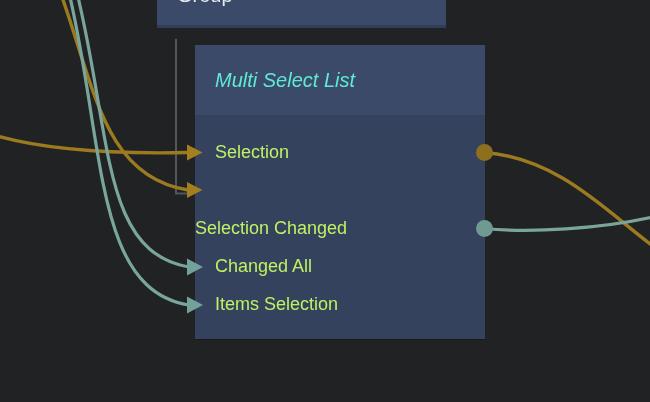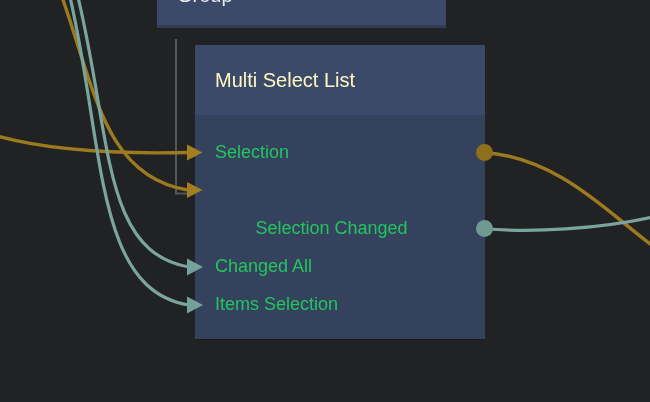--- a/index.html
+++ b/index.html
@@ -26,28 +26,28 @@
     left:195px;top:45px;width:290px;height:294px;
     background:#35425d;
     box-shadow:0 1px 0 rgba(0,0,0,.25);
   }
   #msl-header{
     position:absolute;left:0;top:0;right:0;height:70px;
     background:#3b4a68;
     display:flex;align-items:center;
     padding-left:20px;box-sizing:border-box;
   }
-  #msl-header .title{font-size:20px;color:#fef9c3;white-space:nowrap;}
+  #msl-header .title{font-size:20px;color:#5eead4;white-space:nowrap;font-style:italic;}
   #msl-body{position:absolute;left:0;top:70px;right:0;bottom:0;}
   .port-row{
     position:absolute;left:0;right:0;height:38px;
-    line-height:38px;font-size:18px;color:#22c55e;white-space:nowrap;
+    line-height:38px;font-size:18px;color:#bef264;white-space:nowrap;
   }
   .port-row.left{padding-left:20px;}
-  .port-row.right{text-align:center;padding-right:17px;}
+  .port-row.right{text-align:left;padding-right:17px;}
   .row-0{top:18px;}
   .row-1{top:56px;}
   .row-2{top:94px;}
   .row-3{top:132px;}
   .row-4{top:170px;}
   
   #wires{position:absolute;left:0;top:0;width:650px;height:402px;z-index:5;}
   #wires *{pointer-events:visiblePainted;}
 </style>
 </head>

